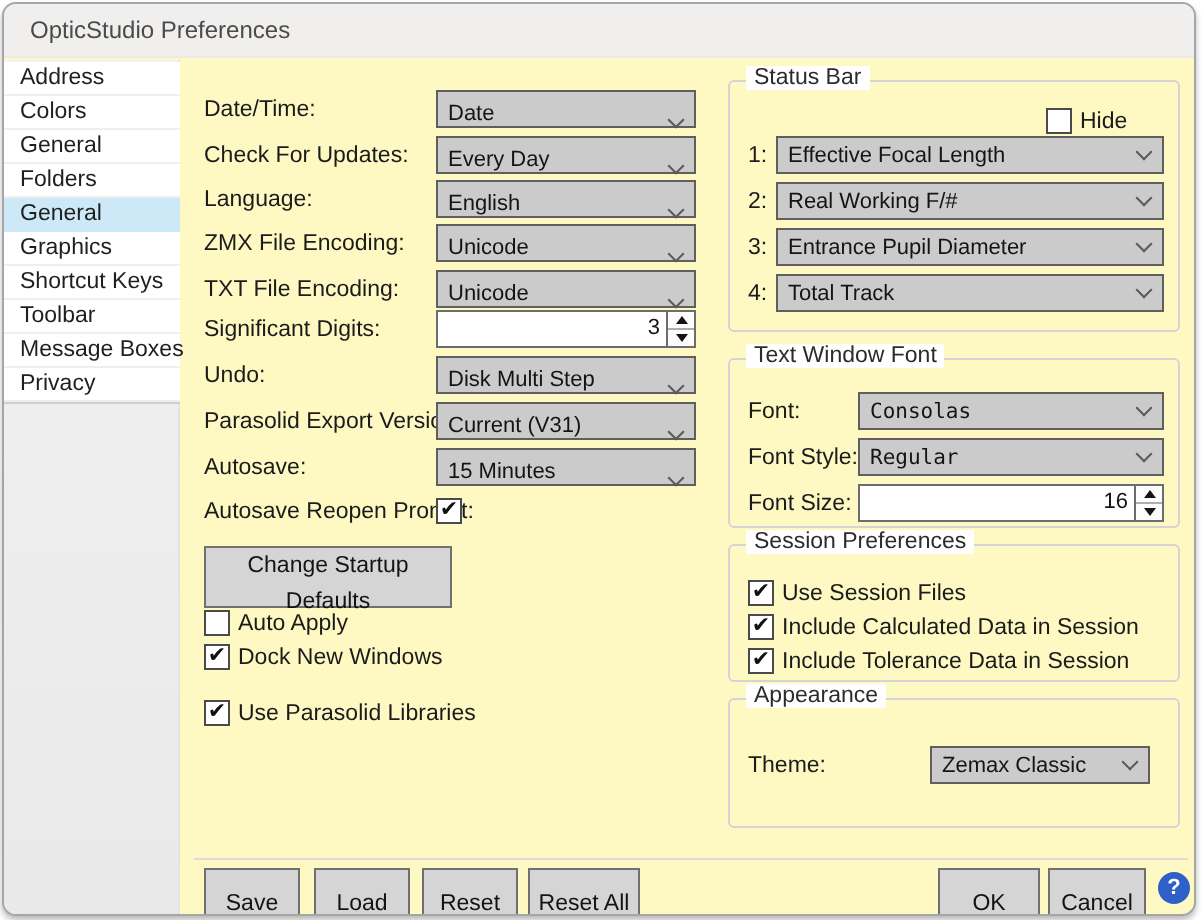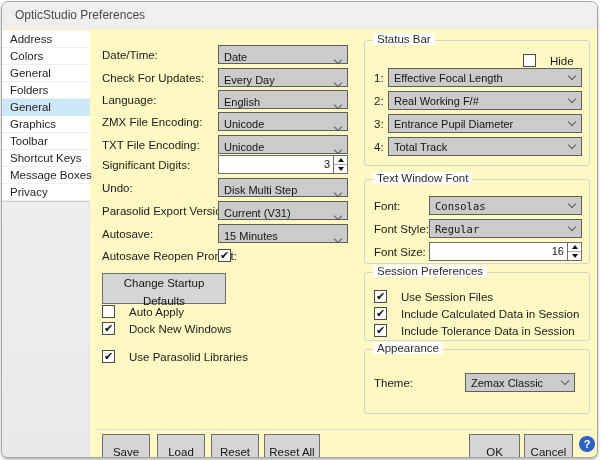--- a/index.html
+++ b/index.html
@@ -60,21 +60,21 @@
   .spin > div:first-child { border-bottom:1px solid #aeaeae; }
   .tri-up   { width:0; height:0; border-left:3px solid transparent; border-right:3px solid transparent; border-bottom:4px solid #141414; }
   .tri-down { width:0; height:0; border-left:3px solid transparent; border-right:3px solid transparent; border-top:4px solid #141414; }
 
   
   .checkbox {
     width:13px; height:13px; flex:0 0 auto; background:#fff; border:1px solid #4a4a4a;
     display:inline-flex; align-items:center; justify-content:center; cursor:default;
   }
   .checkbox.checked::after { content:"\2714"; font-size:11px; line-height:11px; color:#111; margin-top:-1px; }
-  .cbrow { position:absolute; display:flex; align-items:center; gap:14px; height:15px; }
+  .cbrow { position:absolute; display:flex; align-items:center; gap:4px; height:15px; }
 
   
   .btn {
     position:absolute; height:36px; background:#d5d5d5; border:1px solid #707070;
     font-family:inherit; font-size:11.5px; color:#141414; text-align:center;
     padding:0; line-height:18px; cursor:default;
   }
   .bigbtn { position:absolute; left:100px; top:271px; width:124px; height:31px; }
 
   
@@ -100,22 +100,22 @@
     </div>
 
     <div class="leftcol">
       <div class="navlist">
         <div class="navitem">Address</div>
         <div class="navitem">Colors</div>
         <div class="navitem">General</div>
         <div class="navitem">Folders</div>
         <div class="navitem selected">General</div>
         <div class="navitem">Graphics</div>
+        <div class="navitem">Shortcut Keys</div>
         <div class="navitem">Toolbar</div>
-        <div class="navitem">Shortcut Keys</div>
         <div class="navitem">Message Boxes</div>
         <div class="navitem">Privacy</div>
       </div>
     </div>
 
     <div class="mrow" style="top:43px">
       <span class="lbl">Date/Time:</span>
       <div class="combo mcombo">
         <span class="combo-val">Date</span>
         <span class="chev"></span>

